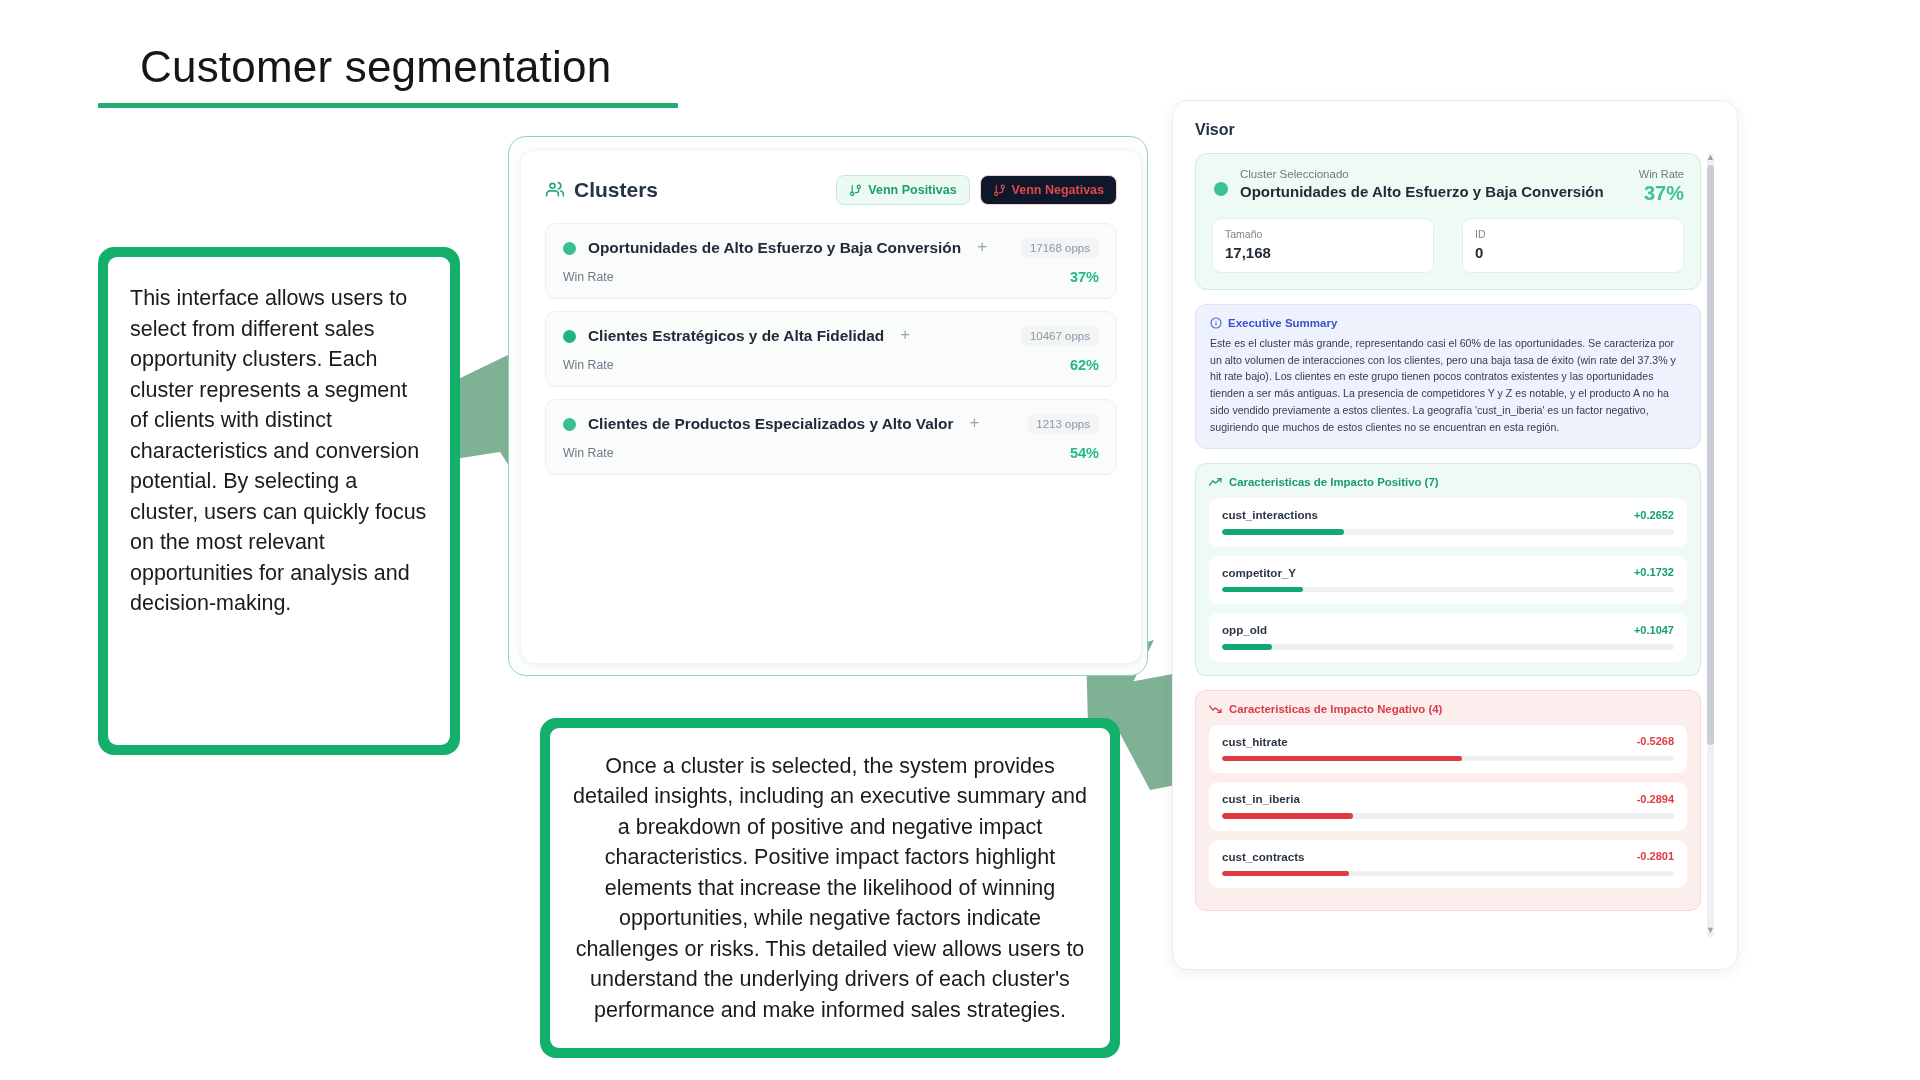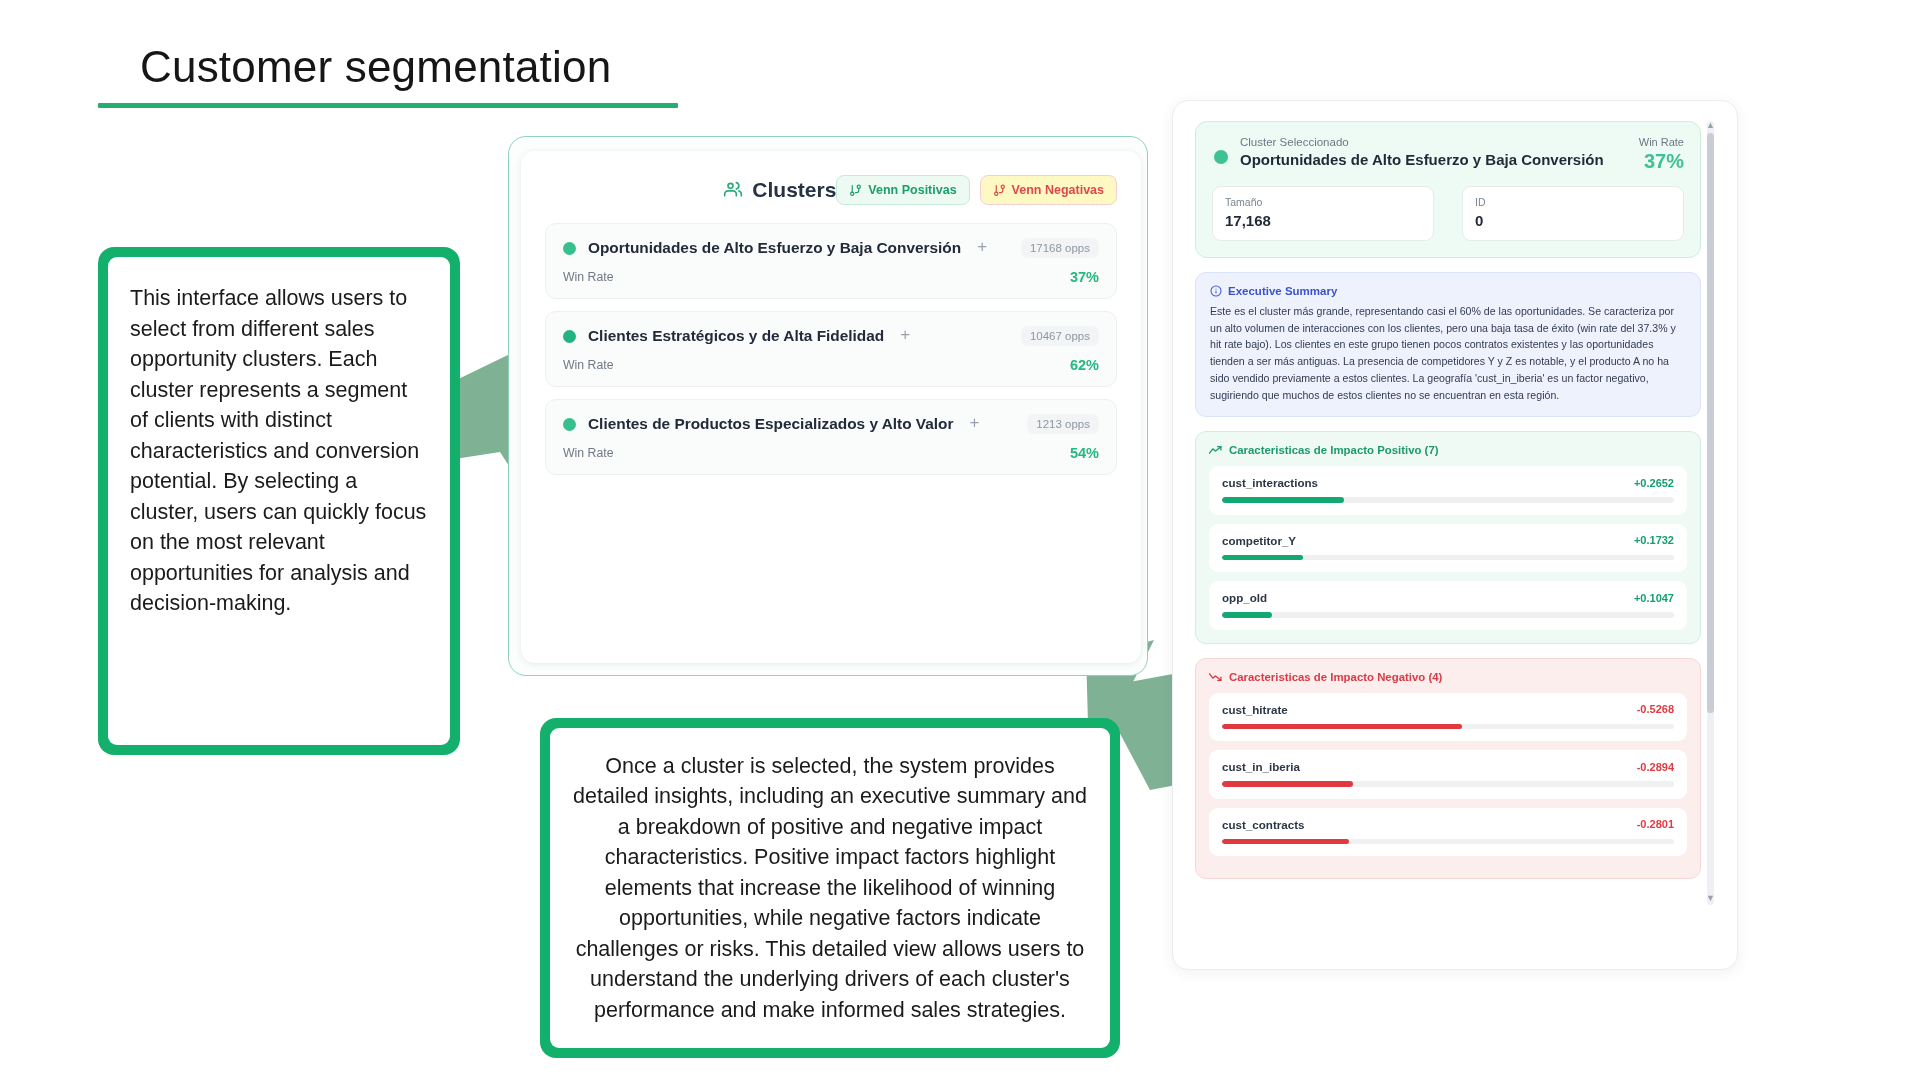--- a/index.html
+++ b/index.html
@@ -43,32 +43,32 @@
   .clusters-outer {
     position: absolute; left: 508px; top: 136px; width: 640px; height: 540px;
     border: 1.4px solid #8ed3b6; border-radius: 18px; background: #fbfefc;
   }
   .clusters-card {
     position: absolute; left: 12px; top: 14px; width: 620px; height: 512px;
     background: #ffffff; border-radius: 14px;
     box-shadow: 0 1px 6px rgba(30,60,45,.10);
     padding: 24px 24px 0 24px;
   }
-  .clusters-head { display: flex; align-items: center; justify-content: flex-end; margin-bottom: 18px; }
+  .clusters-head { display: flex; align-items: center; justify-content: space-between; margin-bottom: 18px; }
   .clusters-head-left { display: flex; align-items: center; gap: 9px; }
   .clusters-title { font-size: 21px; font-weight: 700; color: #263245; }
   .people-icon { width: 20px; height: 20px; color: #2ea97a; display: block; }
   .venn-btns { display: flex; gap: 10px; border-radius: 15px; }
   .venn-btn {
     display: flex; align-items: center; gap: 6px;
     font-size: 12.5px; font-weight: 700; padding: 7px 12px; border-radius: 8px;
     border: 1px solid transparent; white-space: nowrap;
   }
   .venn-pos { background: #edfaf3; border-color: #c4ebd8; color: #1a9f6b; }
-  .venn-neg { background: #fef9c3; border-color: #f7cfcf; color: #e0484b; }
+  .venn-neg { background: #0f172a; border-color: #f7cfcf; color: #e0484b; }
   .venn-ic { width: 13px; height: 13px; display: block; }
 
   .cluster-row {
     background: #fafbfb; border: 1px solid #edf0f1; border-radius: 11px;
     padding: 14px 17px 13px 17px; margin-bottom: 12px;
   }
   .cluster-row-top { display: flex; align-items: center; }
   .dot { width: 13px; height: 13px; border-radius: 50%; background: #37c08d; flex: 0 0 auto; margin-right: 12px; }
   .dot.d2 { background: #21b482; }
   .cluster-name { font-size: 15.4px; font-weight: 700; color: #222b3a; }
@@ -232,20 +232,21 @@
           <span class="winrate-lbl">Win Rate</span>
           <span class="winrate-val">54%</span>
         </div>
       </div>
 
     </div>
   </div>
 
   <div class="visor-outer">
     <div class="visor-pad">
+      <div class="visor-title">Visor</div>
 
       <div class="visor-scrollarea">
 
         <div class="v-scrollbar"></div>
         <div class="v-thumb"></div>
         <div class="v-arrow-up">▲</div>
         <div class="v-arrow-dn">▼</div>
 
         <div class="sel-card">
           <div class="sel-top">

